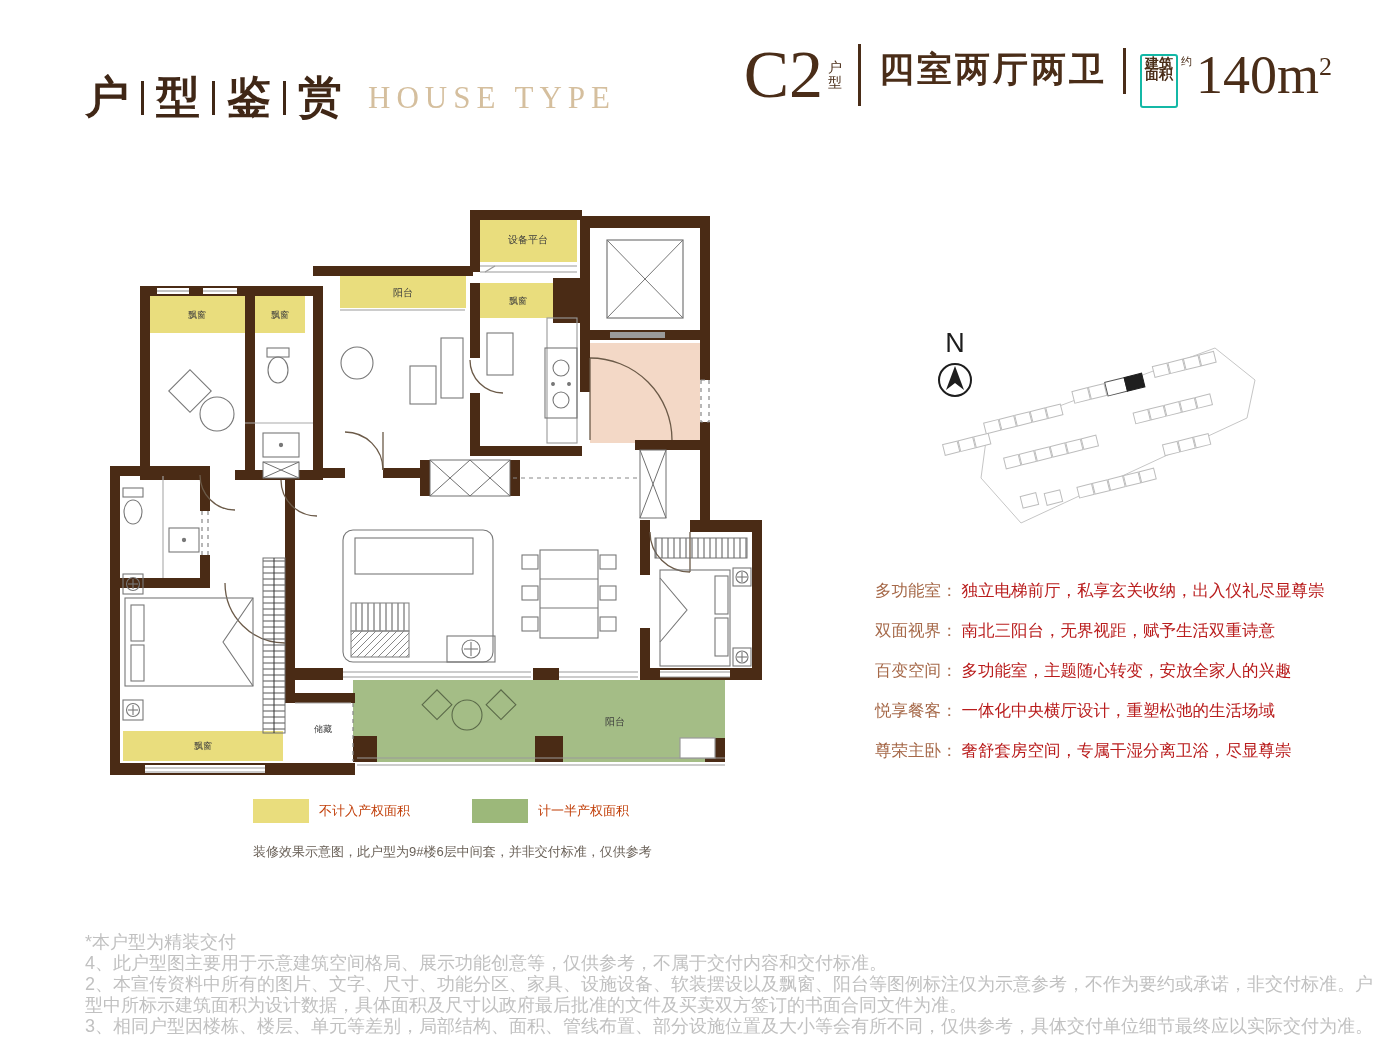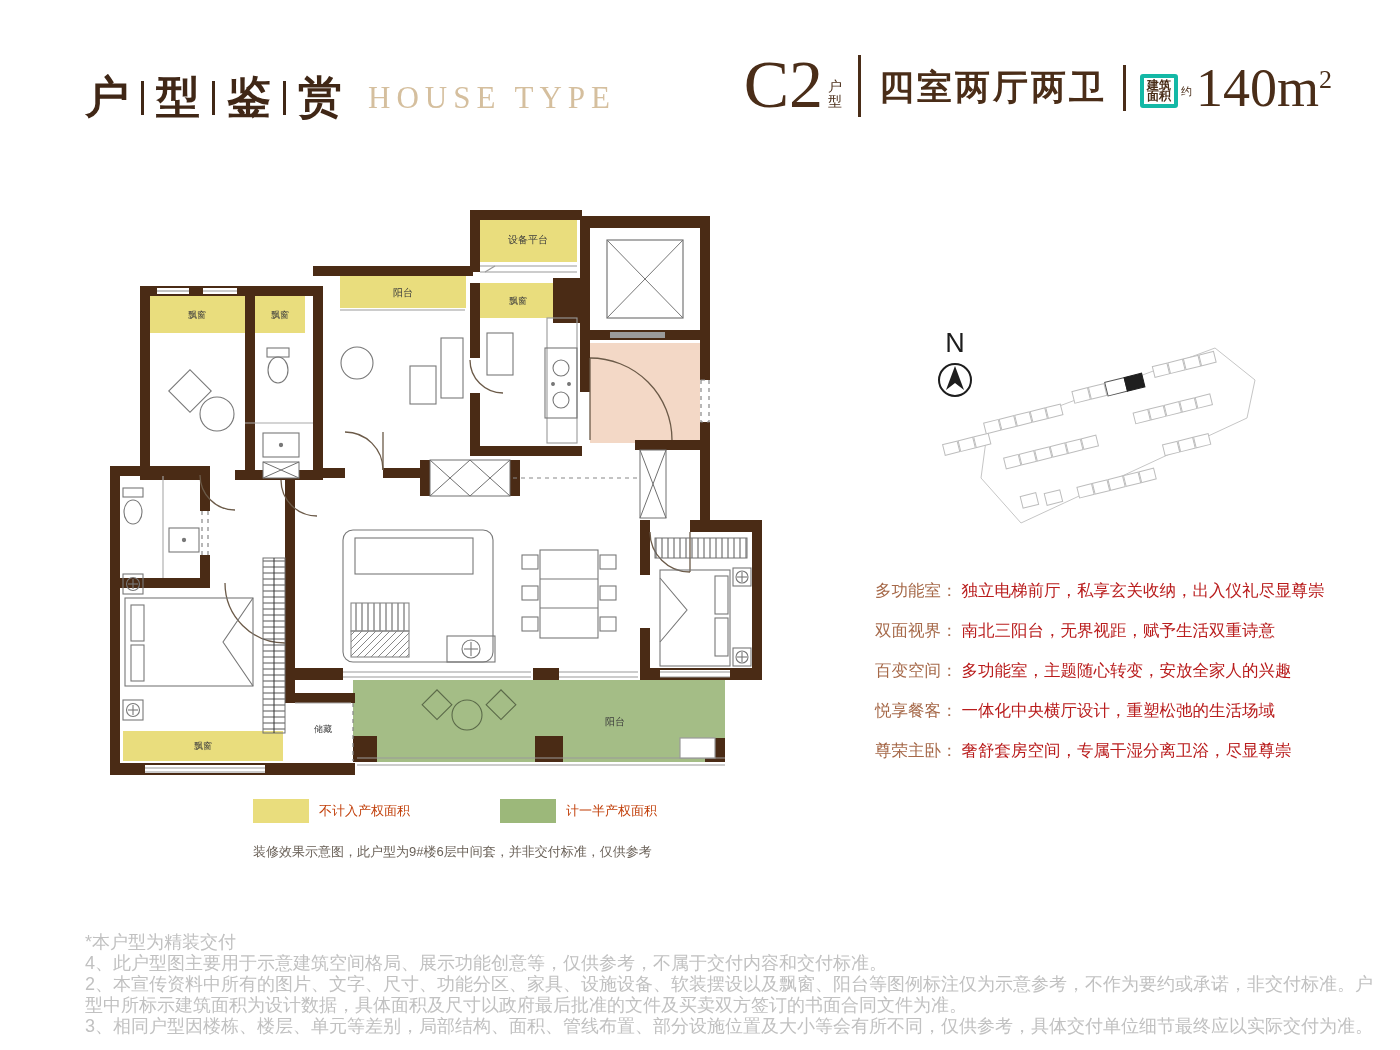--- a/index.html
+++ b/index.html
@@ -7,49 +7,49 @@
           font-family:"Liberation Sans",sans-serif;}
   
   .hdr-left{position:absolute;left:85px;top:68px;display:flex;align-items:center;}
   .hdr-cn{display:flex;align-items:center;font-family:"Liberation Serif",serif;
           font-size:44px;font-weight:700;color:#40271688;color:#402716;}
   .hdr-cn .ch{color:#402716;}
   .hdr-cn .bar{width:3px;height:34px;background:#402716;margin:0 12px;}
   .hdr-en{margin-left:26px;font-family:"Liberation Serif",serif;font-size:31px;
           letter-spacing:6px;color:#d5bf9e;font-weight:400;}
   
-  .hdr-right{position:absolute;right:68px;top:50px;display:flex;align-items:center;color:#4a2d18;}
+  .hdr-right{position:absolute;right:68px;top:40px;display:flex;color:#4a2d18;}
   .unit-code{font-family:"Liberation Serif",serif;font-size:68px;line-height:68px;}
   .unit-code-suffix{writing-mode:horizontal-tb;font-size:14px;line-height:15px;margin-left:5px;
           margin-top:20px;width:16px;word-break:break-all;}
   .vbar1{width:3px;height:62px;background:#4a2d18;margin:0 18px 0 14px;margin-top:4px;}
   .unit-layout{font-size:35px;font-weight:700;font-family:"Liberation Serif",serif;letter-spacing:3px;margin-top:6px;}
   .vbar2{width:3px;height:46px;background:#4a2d18;margin:0 14px 0 16px;margin-top:8px;}
-  .area-box{border:4px solid #14b8a6;border-radius:3px;padding:2px 3px;font-size:12px;
+  .area-box{border:2px solid #14b8a6;border-radius:3px;padding:2px 3px;font-size:14px;
             font-weight:700;line-height:11px;text-align:center;margin-top:14px;}
   .area-approx{font-size:11px;margin:14px 4px 0 3px;}
   .area-value{font-family:"Liberation Serif",serif;font-size:54px;line-height:54px;}
   .area-exp{font-family:"Liberation Serif",serif;font-size:26px;vertical-align:18px;}
   
   .plan{position:absolute;left:95px;top:198px;}
   .plan text{font-family:"Liberation Sans",sans-serif;fill:#3c3c3c;}
   
   .site{position:absolute;left:925px;top:318px;}
   
   .features{position:absolute;left:875px;top:578px;width:470px;}
   .feat-row{margin-bottom:15px;font-size:16.5px;line-height:25px;white-space:nowrap;}
   .feat-title{color:#a66949;margin-right:4px;}
   .feat-desc{color:#b91c1c;}
   
   .legend{position:absolute;left:253px;top:799px;display:flex;align-items:center;font-size:13px;color:#c2410c;}
   .sw{width:56px;height:24px;display:inline-block;}
   .sw-yellow{background:#e9dd7d;}
   .sw-green{background:#9cb87a;}
   .legend .lab{margin-left:10px;}
-  .legend .item2{margin-left:90px;display:flex;align-items:center;}
+  .legend .item2{margin-left:62px;display:flex;align-items:center;}
   .legend .item1{display:flex;align-items:center;}
   .plan-note{position:absolute;left:253px;top:843px;font-size:13px;color:#6a6158;}
   
   .disclaimer{position:absolute;left:85px;top:932px;width:1292px;color:#c1c1c1;
               font-size:18px;line-height:21px;}
   .disclaimer p{margin:0;}
 </style>
 </head>
 <body>
 

